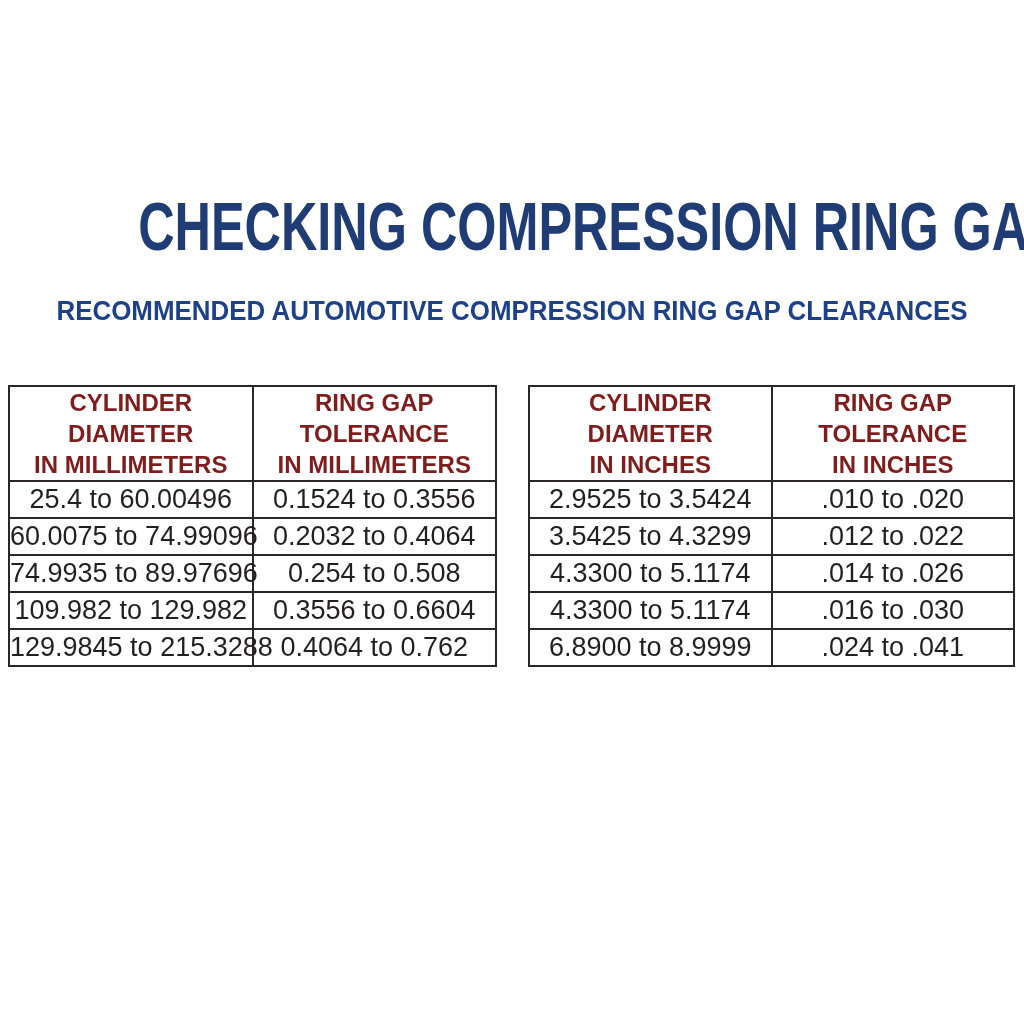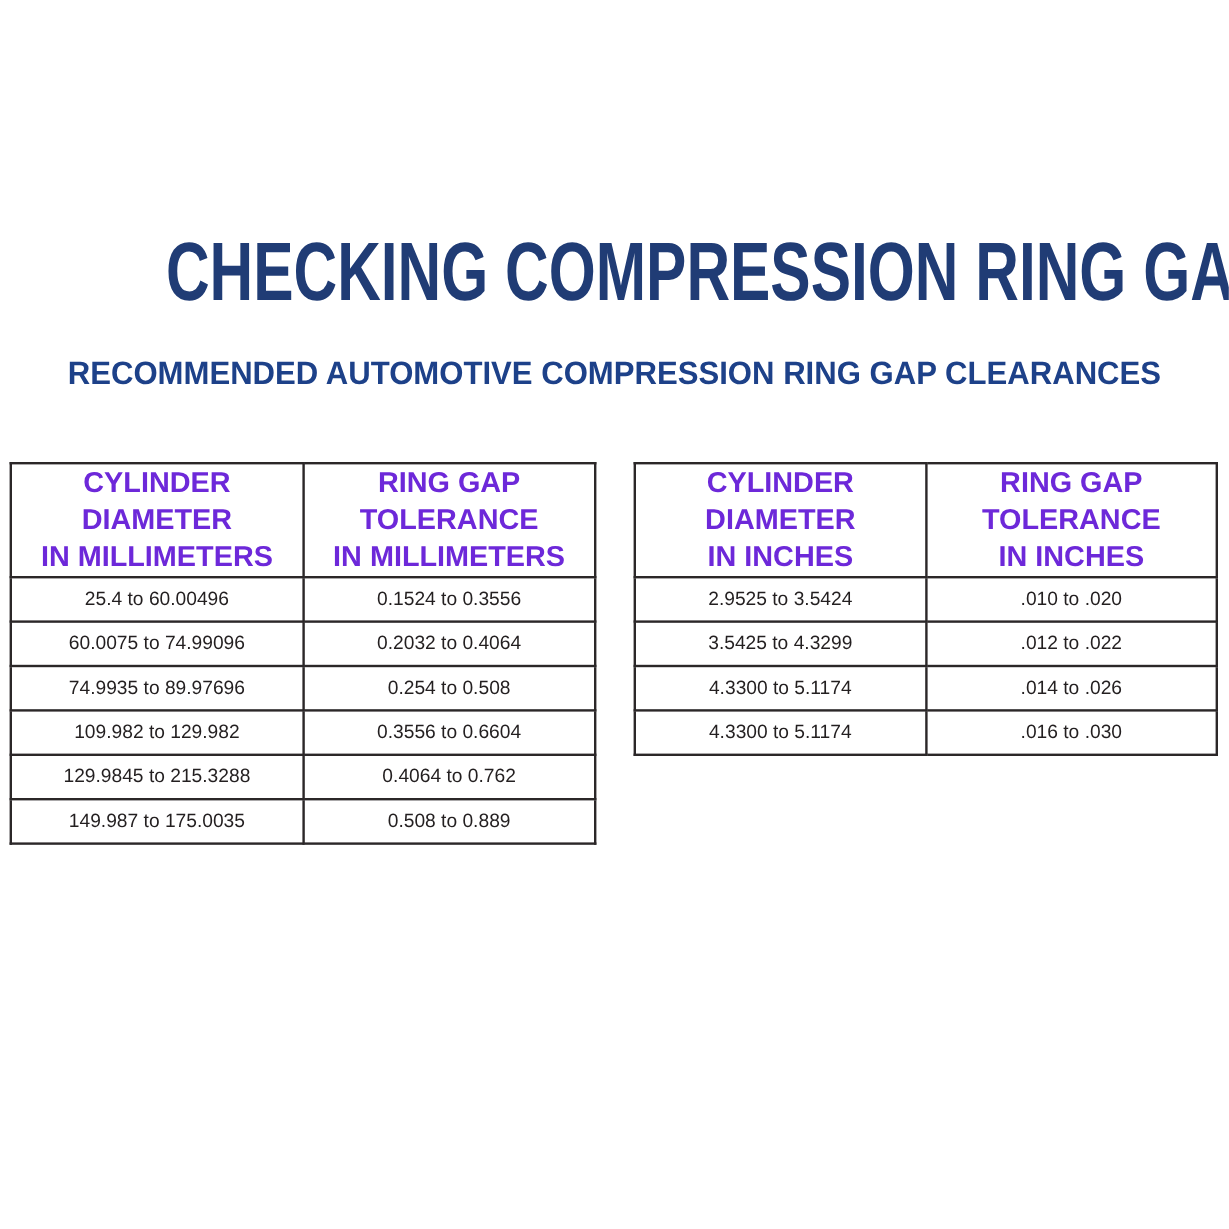--- a/index.html
+++ b/index.html
@@ -62,25 +62,25 @@
     text-align: center;
     vertical-align: middle;
     padding: 0;
   }
   table.gap-table th {
     height: 92px;
     font-size: 24px;
     font-weight: bold;
     line-height: 31px;
     white-space: pre-line;
-    color: #6d28d9;
+    color: #7f1d1d;
   }
   table.gap-table td {
     height: 35px;
-    font-size: 16px;
+    font-size: 27px;
     font-weight: normal;
     color: #231f20;
     white-space: nowrap;
   }
 </style>
 </head>
 <body>
 
 <div class="page-title">CHECKING COMPRESSION RING GAPS</div>
 <div class="page-subtitle">RECOMMENDED AUTOMOTIVE COMPRESSION RING GAP CLEARANCES</div>
@@ -110,24 +110,20 @@
       <td>0.254 to 0.508</td>
     </tr>
     <tr>
       <td>109.982 to 129.982</td>
       <td>0.3556 to 0.6604</td>
     </tr>
     <tr>
       <td>129.9845 to 215.3288</td>
       <td>0.4064 to 0.762</td>
     </tr>
-    <tr>
-      <td>149.987 to 175.0035</td>
-      <td>0.508 to 0.889</td>
-    </tr>
   </tbody>
 </table>
 
 <table class="gap-table inch">
   <thead>
     <tr>
       <th>CYLINDER
 DIAMETER
 IN INCHES</th>
       <th>RING GAP
@@ -145,14 +141,18 @@
       <td>.012 to .022</td>
     </tr>
     <tr>
       <td>4.3300 to 5.1174</td>
       <td>.014 to .026</td>
     </tr>
     <tr>
       <td>4.3300 to 5.1174</td>
       <td>.016 to .030</td>
     </tr>
+    <tr>
+      <td>6.8900 to 8.9999</td>
+      <td>.024 to .041</td>
+    </tr>
   </tbody>
 </table>
 
 </body></html>

